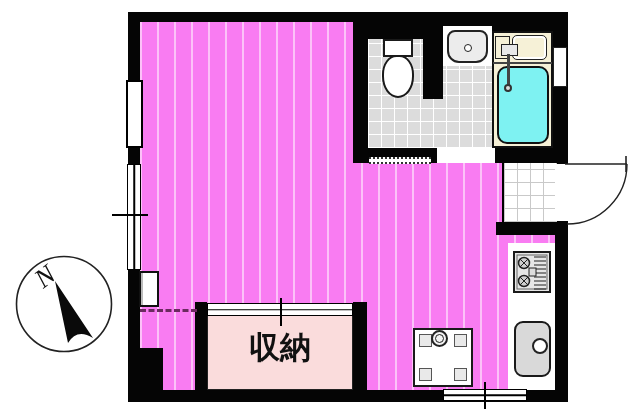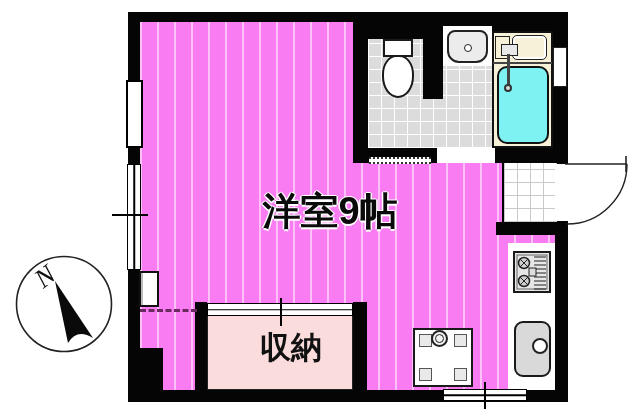--- a/index.html
+++ b/index.html
@@ -56,21 +56,21 @@
   .kitchen-strip{left:508px;top:243px;width:47px;height:147px;background:#fff;}
   .stove-svg{left:513px;top:251px;width:38px;height:42px;}
   .kitchen-sink{left:514px;top:321px;width:37px;height:56px;background:#d9d9d9;border:2px solid #1a1a1a;border-radius:9px;}
   .kitchen-sink-drain{left:532px;top:338px;width:16px;height:16px;background:#fff;border:2px solid #222;border-radius:50%;}
   
   .closet-wall-left{left:195px;top:302px;width:12px;height:88px;background:var(--wall-black);}
   .closet-wall-right{left:353px;top:302px;width:14px;height:88px;background:var(--wall-black);}
   .closet-interior{left:207px;top:314px;width:146px;height:76px;background:var(--closet-pink);border:1.5px solid #222;}
   .closet-door{left:207px;top:303px;width:146px;height:13px;background:#fff;border:1.5px solid #000;}
   .closet-tick{left:280px;top:298px;width:2px;height:28px;background:#000;}
-  .closet-label{left:218px;top:329px;width:146px;height:38px;line-height:38px;text-align:center;
+  .closet-label{left:207px;top:329px;width:146px;height:38px;line-height:38px;text-align:center;
     font-size:31px;font-weight:bold;color:#111;}
   
   .washer-pan{left:413px;top:328px;width:60px;height:59px;background:#fff;border:2.5px solid #1a1a1a;}
   .pan-corner{width:11px;height:11px;background:#e9e9e9;border:1.5px solid #555;}
   .washer-faucet-outer{left:431px;top:330px;width:17px;height:17px;border:2px solid #222;border-radius:50%;background:#f2f2f2;}
   .washer-faucet-inner{left:435px;top:334px;width:9px;height:9px;border:1.5px solid #222;border-radius:50%;}
   
   .ps-box{left:139px;top:271px;width:20px;height:36px;background:#fff;border:2px solid #111;box-shadow:inset 2px 0 0 #bbb;}
   .dashed-line{left:140px;top:309px;width:57px;height:0;border-top:3px dashed var(--dash-plum);}
   .bl-step{left:128px;top:348px;width:35px;height:54px;background:var(--wall-black);}
@@ -170,15 +170,14 @@
       <div class="mid-h"></div>
     </div>
   <div class="abs bottom-window-tick"></div>
 
   <svg class="abs compass-svg" viewBox="0 0 104 108">
     <circle cx="51" cy="53" r="47.5" fill="#ffffff" stroke="#222" stroke-width="1.6"></circle>
     <path d="M42,30 L55,92 Q64,77 80,87 Z" fill="#0a0a0a"></path>
     <text x="22" y="34" font-size="27" font-style="italic" fill="#111" font-family="Liberation Serif, DejaVu Serif, serif" transform="rotate(-38 32 24)">N</text>
   </svg>
 
-  <div class="abs room-label">洋室9帖</div>
 
 </div>
 
 </body></html>

